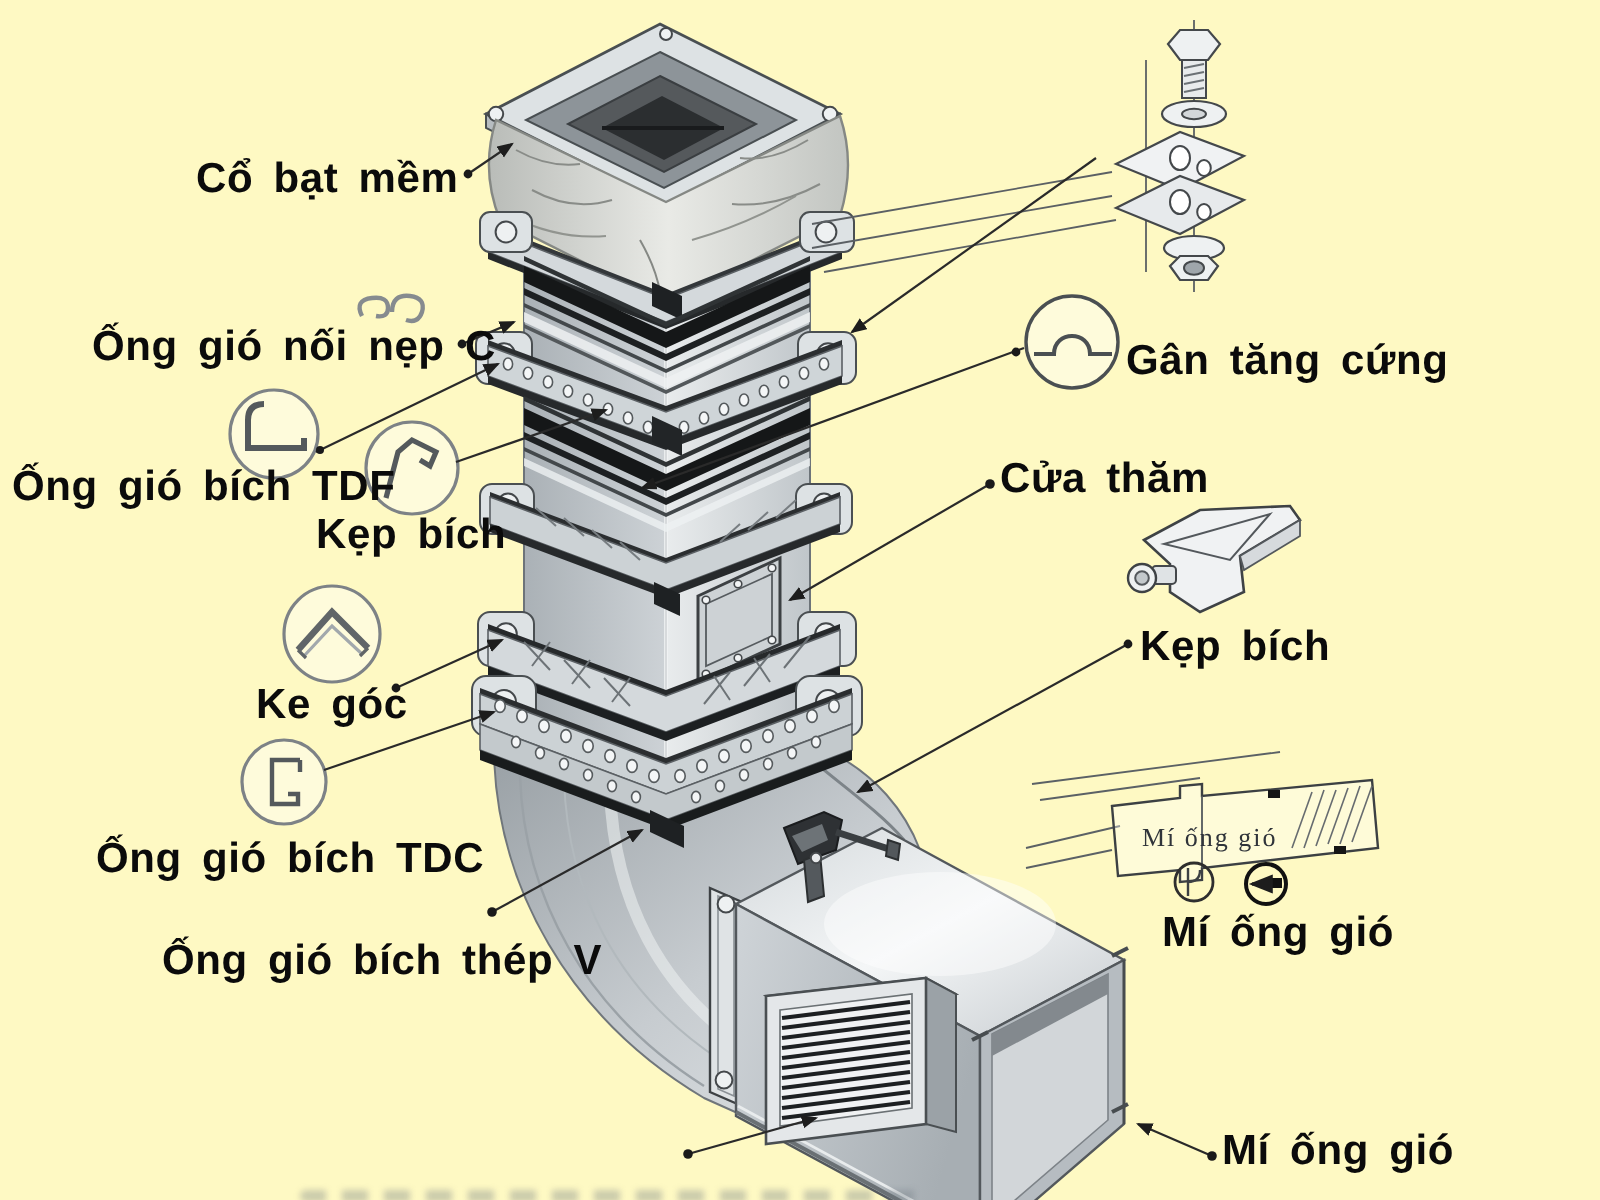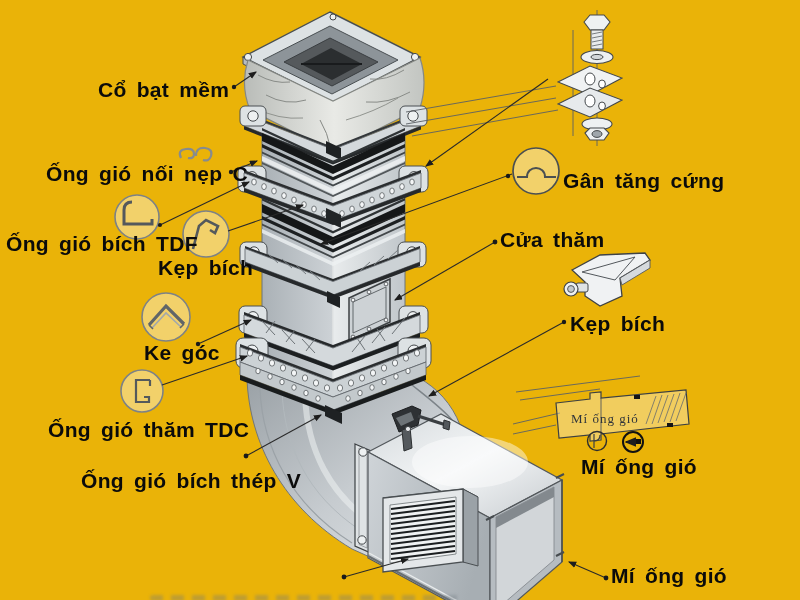--- a/index.html
+++ b/index.html
@@ -1,18 +1,18 @@
 <!DOCTYPE html>
 <html><head>
 <meta charset="utf-8">
 <style>
   html,body{margin:0;padding:0;}
   #stage{
     position:relative;width:800px;height:600px;overflow:hidden;
-    background:#eab308;
+    background:#fef9c3;
     font-family:"Liberation Sans", sans-serif;
   }
   #art{position:absolute;left:0;top:0;}
   .lbl{
     position:absolute;font-weight:bold;font-size:21px;line-height:1.2;
     color:#0b0b0b;white-space:nowrap;letter-spacing:.3px;word-spacing:4px;
   }
   .lbl-small{
     position:absolute;font-family:"Liberation Serif", serif;font-weight:normal;
     font-size:13px;color:#30343a;white-space:nowrap;letter-spacing:1px;
@@ -409,22 +409,22 @@
         <circle cx="564" cy="322" r="2.2" stroke="none"></circle>
       <line x1="606" y1="578" x2="569" y2="562" marker-end="url(#ah)"></line>
         <circle cx="606" cy="578" r="2.4" stroke="none"></circle>
     </g>
   </svg>
 
   <div class="lbl" style="left:98px;top:77px">Cổ bạt mềm</div>
   <div class="lbl" style="left:46px;top:161px">Ống gió nối nẹp C</div>
   <div class="lbl" style="left:6px;top:231px">Ống gió bích TDF</div>
   <div class="lbl" style="left:158px;top:255px">Kẹp bích</div>
-  <div class="lbl" style="left:144px;top:340px">Ke góc</div>
-  <div class="lbl" style="left:48px;top:417px">Ống gió thăm TDC</div>
+  <div class="lbl" style="left:128px;top:340px">Ke góc</div>
+  <div class="lbl" style="left:48px;top:417px">Ống gió bích TDC</div>
   <div class="lbl" style="left:81px;top:468px">Ống gió bích thép V</div>
   <div class="lbl" style="left:563px;top:168px">Gân tăng cứng</div>
   <div class="lbl" style="left:500px;top:227px">Cửa thăm</div>
   <div class="lbl" style="left:570px;top:311px">Kẹp bích</div>
   <div class="lbl-small" style="left:571px;top:411px">Mí ống gió</div>
   <div class="lbl" style="left:581px;top:454px">Mí ống gió</div>
   <div class="lbl" style="left:611px;top:563px">Mí ống gió</div>
 
   <div class="wm"></div>
 </div>

